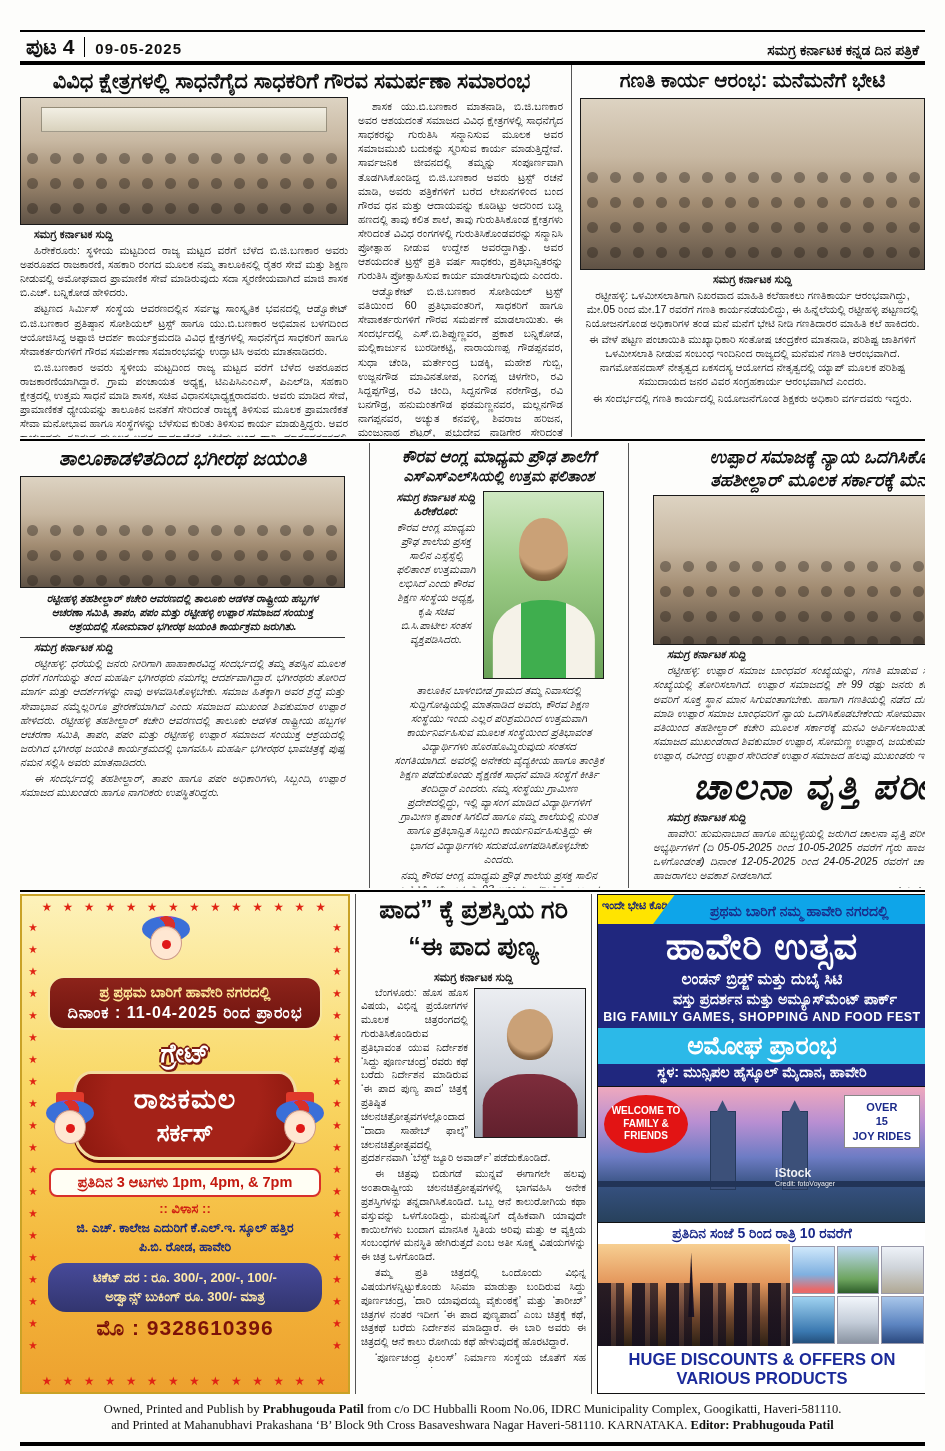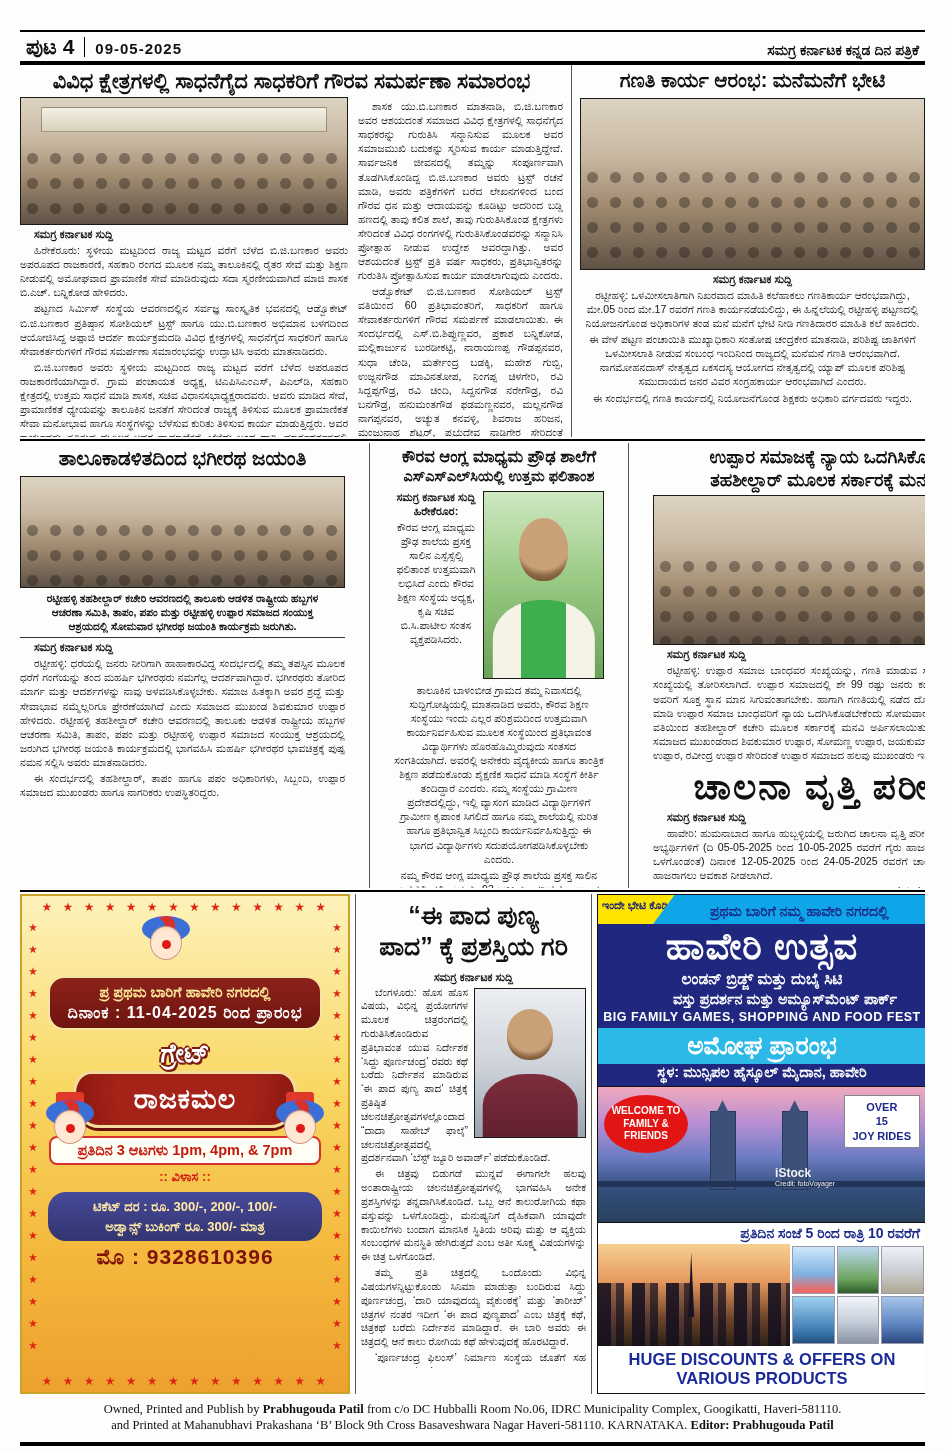--- a/index.html
+++ b/index.html
@@ -40,21 +40,21 @@
     border-radius:50% 50% 46% 46%; background:radial-gradient(circle at 50% 40%, #caa177 0 58%, #8c6844 72%, #5d4227 100%); }
   .portrait .torso { position:absolute; left:50%; bottom:-4%; width:86%; height:46%; transform:translateX(-50%);
     border-radius:46% 46% 0 0; }
   .portrait.green-scarf { background:linear-gradient(180deg,#cfe8c2 0%,#9ccB86 45%,#6aa258 100%); }
   .portrait.green-scarf .torso { background:linear-gradient(90deg,#f5f2e8 0 28%, #3fae4e 28% 72%, #f5f2e8 72%); }
   .portrait.maroon-shirt { background:linear-gradient(180deg,#eceef2 0%,#ccd1d9 55%,#9aa2ae 100%); }
   .portrait.maroon-shirt .torso { background:linear-gradient(180deg,#7e2d3c,#5f1f2c); }
   
   .band { display:grid; overflow:hidden; }
   .band1 { grid-template-columns:543px 1px 345px; column-gap:8px; height:372px; }
-  .band2 { grid-template-columns:325px 1px 210px 1px 342px; column-gap:24px; height:445px; }
+  .band2 { grid-template-columns:325px 1px 210px 1px 342px; column-gap:24px; height:445px;font-style:italic; }
   .band3 { grid-template-columns:330px 1px 225px 1px 330px; column-gap:5px; height:500px; }
   .honor-cols { display:grid; grid-template-columns:328px 205px; column-gap:10px; margin-top:4px; }
   
   .circus { position:relative; height:100%; border:2px solid #c9a227; overflow:hidden;
     background:linear-gradient(180deg,#fdf2bb 0%,#f9d865 38%,#f4b83c 72%,#eda12f 100%);
     padding:4px 20px; text-align:center; }
   .stars-row { color:#e02414; font-size:12px; letter-spacing:4px; line-height:1.2; white-space:nowrap; overflow:hidden; }
   .stars-col { position:absolute; top:20px; bottom:20px; width:16px; color:#e02414; font-size:11px;
     line-height:2.0; overflow:hidden; word-spacing:100vw; }
   .stars-col.left { left:3px; } .stars-col.right { right:3px; }
@@ -108,21 +108,21 @@
   .bridge .tower::before { content:""; position:absolute; left:6px; top:-12px; width:12px; height:12px; background:#3c5079;
     clip-path:polygon(50% 0,100% 100%,0 100%); }
   .badge-welcome { position:absolute; left:6px; top:8px; width:84px; height:58px; border-radius:50%;
     background:#e21414; color:#fff; font-weight:bold; font-size:10px; line-height:1.25;
     display:flex; align-items:center; justify-content:center; padding:4px; }
   .badge-rides { position:absolute; right:6px; top:8px; background:#fff; color:#1b2a8a; border:1px solid #888;
     font-weight:bold; font-size:11px; line-height:1.3; padding:4px 8px; }
   .istock { position:absolute; left:54%; bottom:26%; text-align:left; color:rgba(255,255,255,.92); }
   .istock .i1 { font-size:12px; font-weight:bold; }
   .istock .i2 { font-size:7px; }
-  .utsav-timing { background:#fff; color:#1b2a8a; font-weight:bold; font-size:14px; text-align:right; padding:2px 6px; }
+  .utsav-timing { background:#fff; color:#1b2a8a; font-weight:bold; font-size:14px; text-align:center; padding:2px 6px; }
   .utsav-photos { display:flex; height:118px; }
   .dubai { position:relative; flex:1.45; background:linear-gradient(180deg,#f7cf92 0%,#e4975c 38%,#6e452c 72%,#2c2014 100%); overflow:hidden; }
   .dubai::after { content:""; position:absolute; left:0; right:0; bottom:0; height:62%;
     background:repeating-linear-gradient(90deg, rgba(22,16,30,.9) 0 13px, rgba(60,44,60,.4) 13px 18px, rgba(22,16,30,.75) 18px 26px, transparent 26px 34px); }
   .dubai .spire { position:absolute; left:46%; bottom:28%; width:10px; height:64%; background:#1c1426;
     clip-path:polygon(50% 0,80% 100%,20% 100%); }
   .collage { flex:1; display:grid; grid-template-columns:1fr 1fr 1fr; grid-template-rows:1fr 1fr; gap:2px; background:#fff; padding:2px; }
   .collage div { border:1px solid #99a; }
   .c1 { background:linear-gradient(180deg,#cfe8fb,#7fb0e0 60%,#e86a6a 92%); }
   .c2 { background:linear-gradient(180deg,#bcd8f2,#6da45e 70%,#2e5e2a); }
@@ -270,36 +270,41 @@
           <div class="nose"></div>
       </div>
       <div class="clown" style="right:22px; top:198px;">
         <div class="hat"></div>
           <div class="hair"></div>
           <div class="face"></div>
           <div class="nose"></div>
       </div>
       <div class="circus-shield">
         <div class="t1">ರಾಜಕಮಲ</div>
+        <div class="t2">ಸರ್ಕಸ್</div>
       </div>
       <div class="circus-times">ಪ್ರತಿದಿನ 3 ಆಟಗಳು 1pm, 4pm, &amp; 7pm</div>
       <div class="circus-addr-label">:: ವಿಳಾಸ ::</div>
+      <div class="circus-addr">
+        <div>ಜಿ. ಎಚ್. ಕಾಲೇಜ ಎದುರಿಗೆ ಕೆ.ಎಲ್.ಇ. ಸ್ಕೂಲ್ ಹತ್ತಿರ</div>
+        <div>ಪಿ.ಬಿ. ರೋಡ, ಹಾವೇರಿ</div>
+      </div>
       <div class="circus-ticket">
         <div>ಟಿಕೆಟ್ ದರ : ರೂ. 300/-, 200/-, 100/-</div>
         <div>ಅಡ್ವಾನ್ಸ್ ಬುಕಿಂಗ್ ರೂ. 300/- ಮಾತ್ರ</div>
       </div>
       <div class="circus-phone">ಮೊ : 9328610396</div>
       <div class="stars-row" style="position:absolute; left:20px; right:20px; bottom:4px;">★ ★ ★ ★ ★ ★ ★ ★ ★ ★ ★ ★ ★ ★</div>
     </div>
 
     <div class="vrule"></div>
 
     <div class="film">
+      <div class="film-headline" style="margin-top:0;">ಪಾದ” ಕ್ಕೆ ಪ್ರಶಸ್ತಿಯ ಗರಿ</div>
       <div class="film-headline">“ಈ ಪಾದ ಪುಣ್ಯ</div>
-      <div class="film-headline" style="margin-top:0;">ಪಾದ” ಕ್ಕೆ ಪ್ರಶಸ್ತಿಯ ಗರಿ</div>
       <div class="byline center" style="margin-top:8px;">ಸಮಗ್ರ ಕರ್ನಾಟಕ ಸುದ್ದಿ</div>
       <div class="bodytext" style="overflow:hidden; max-height:382px;">
         <div class="photo-wrap">
           <div class="portrait maroon-shirt" style="width:112px; height:150px;">
             <div class="head"></div>
               <div class="torso"></div>
           </div>
         </div>
         <p>ಬೆಂಗಳೂರು: ಹೊಸ ಹೊಸ ವಿಷಯ, ವಿಭಿನ್ನ ಪ್ರಯೋಗಗಳ ಮೂಲಕ ಚಿತ್ರರಂಗದಲ್ಲಿ ಗುರುತಿಸಿಕೊಂಡಿರುವ ಪ್ರತಿಭಾವಂತ ಯುವ ನಿರ್ದೇಶಕ ‘ಸಿದ್ದು ಪೂರ್ಣಚಂದ್ರ’ ರವರು ಕಥೆ ಬರೆದು ನಿರ್ದೇಶನ ಮಾಡಿರುವ ‘ಈ ಪಾದ ಪುಣ್ಯ ಪಾದ’ ಚಿತ್ರಕ್ಕೆ ಪ್ರತಿಷ್ಠಿತ ಚಲನಚಿತ್ರೋತ್ಸವಗಳಲ್ಲೊಂದಾದ “ದಾದಾ ಸಾಹೇಬ್ ಫಾಲ್ಕೆ” ಚಲನಚಿತ್ರೋತ್ಸವದಲ್ಲಿ ಪ್ರದರ್ಶನವಾಗಿ ‘ಬೆಸ್ಟ್ ಜ್ಯೂರಿ ಅವಾರ್ಡ್’ ಪಡೆದುಕೊಂಡಿದೆ.</p>
         <p>ಈ ಚಿತ್ರವು ಬಿಡುಗಡೆ ಮುನ್ನವೆ ಈಗಾಗಲೇ ಹಲವು ಅಂತಾರಾಷ್ಟ್ರೀಯ ಚಲನಚಿತ್ರೋತ್ಸವಗಳಲ್ಲಿ ಭಾಗವಹಿಸಿ ಅನೇಕ ಪ್ರಶಸ್ತಿಗಳನ್ನು ತನ್ನದಾಗಿಸಿಕೊಂಡಿದೆ. ಒಬ್ಬ ಆನೆ ಕಾಲುರೋಗಿಯ ಕಥಾ ವಸ್ತುವನ್ನು ಒಳಗೊಂಡಿದ್ದು, ಮನುಷ್ಯನಿಗೆ ದೈಹಿಕವಾಗಿ ಯಾವುದೇ ಕಾಯಿಲೆಗಳು ಬಂದಾಗ ಮಾನಸಿಕ ಸ್ಥಿತಿಯ ಅರಿವು ಮತ್ತು ಆ ವ್ಯಕ್ತಿಯ ಸಂಬಂಧಗಳ ಮನಸ್ಥಿತಿ ಹೇಗಿರುತ್ತದೆ ಎಂಬ ಅತೀ ಸೂಕ್ಷ್ಮ ವಿಷಯಗಳನ್ನು ಈ ಚಿತ್ರ ಒಳಗೊಂಡಿದೆ.</p>

